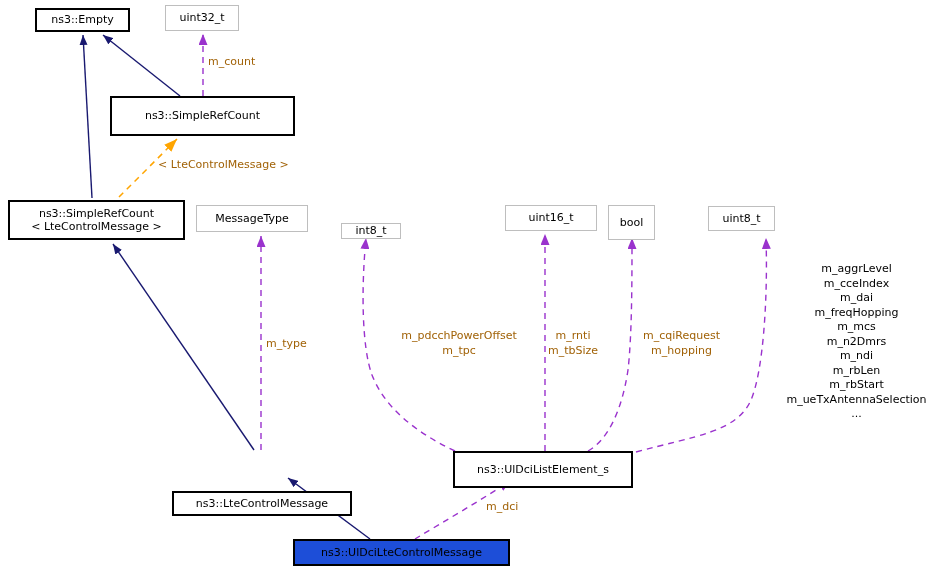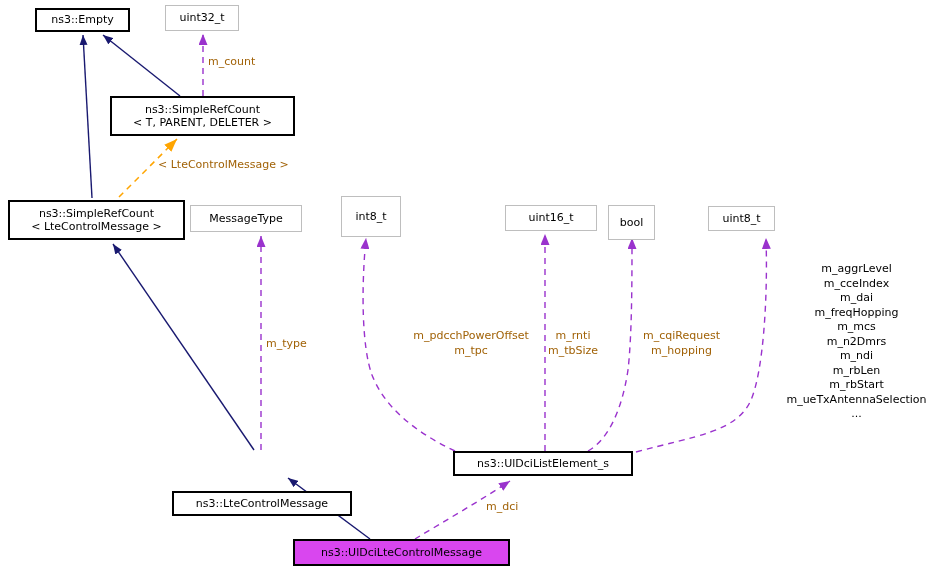--- a/index.html
+++ b/index.html
@@ -9,21 +9,21 @@
     font-size:11px;color:#000;overflow:hidden;
   }
   #edges{position:absolute;left:0;top:0;width:943px;height:571px;}
   .node{
     position:absolute;box-sizing:border-box;background:#ffffff;
     display:flex;flex-direction:column;align-items:center;justify-content:center;
     text-align:center;line-height:1.22;white-space:nowrap;
   }
   .node.classbox{border:2px solid #000000;}
   .node.extbox{border:1.5px solid #bebebe;}
-  .node.current{border:2px solid #000000;background:#d946ef;}
+  .node.current{border:2px solid #000000;background:#1d4ed8;}
   .edge-label{
     position:absolute;line-height:15px;white-space:nowrap;color:#a16207;
   }
   .edge-label.center{text-align:center;}
   .member-list{
     position:absolute;text-align:center;line-height:14.5px;white-space:nowrap;color:#000;
   }
 </style>
 </head>
 <body>
@@ -62,67 +62,66 @@
   <div class="node classbox" style="left:35px;top:8px;width:95px;height:24px;">
     <span>ns3::Empty</span>
   </div>
 
   <div class="node extbox" style="left:165px;top:5px;width:74px;height:26px;">
     <span>uint32_t</span>
   </div>
 
   <div class="node classbox" style="left:110px;top:96px;width:185px;height:40px;">
     <span>ns3::SimpleRefCount</span>
-    <span>&lt; T, PARENT, DELETER &gt;</span>
   </div>
 
   <div class="node classbox" style="left:8px;top:200px;width:177px;height:40px;">
     <span>ns3::SimpleRefCount</span>
     <span>&lt; LteControlMessage &gt;</span>
   </div>
 
-  <div class="node extbox" style="left:190px;top:205px;width:112px;height:27px;">
+  <div class="node extbox" style="left:196px;top:205px;width:112px;height:27px;">
     <span>MessageType</span>
   </div>
 
-  <div class="node extbox" style="left:341px;top:196px;width:60px;height:41px;">
+  <div class="node extbox" style="left:341px;top:223px;width:60px;height:16px;">
     <span>int8_t</span>
   </div>
 
   <div class="node extbox" style="left:505px;top:205px;width:92px;height:26px;">
     <span>uint16_t</span>
   </div>
 
   <div class="node extbox" style="left:608px;top:205px;width:47px;height:35px;">
     <span>bool</span>
   </div>
 
   <div class="node extbox" style="left:708px;top:206px;width:67px;height:25px;">
     <span>uint8_t</span>
   </div>
 
   <div class="node classbox" style="left:172px;top:450px;width:180px;height:25px;margin-top:41px;">
     <span>ns3::LteControlMessage</span>
   </div>
 
-  <div class="node classbox" style="left:453px;top:451px;width:180px;height:25px;">
+  <div class="node classbox" style="left:453px;top:451px;width:180px;height:37px;">
     <span>ns3::UlDciListElement_s</span>
   </div>
 
   <div class="node current" style="left:293px;top:539px;width:217px;height:27px;">
     <span>ns3::UlDciLteControlMessage</span>
   </div>
 
   <div class="edge-label" style="left:208px;top:54px;">m_count</div>
 
   <div class="edge-label" style="left:158px;top:157px;">&lt; LteControlMessage &gt;</div>
 
   <div class="edge-label" style="left:266px;top:336px;">m_type</div>
 
-  <div class="edge-label center" style="left:398px;top:328px;width:146px;">
+  <div class="edge-label center" style="left:386px;top:328px;width:146px;">
     <div>m_pdcchPowerOffset</div>
     <div>m_tpc</div>
   </div>
 
   <div class="edge-label center" style="left:633px;top:328px;width:97px;">
     <div>m_cqiRequest</div>
     <div>m_hopping</div>
   </div>
 
   <div class="edge-label center" style="left:537px;top:328px;width:72px;">

